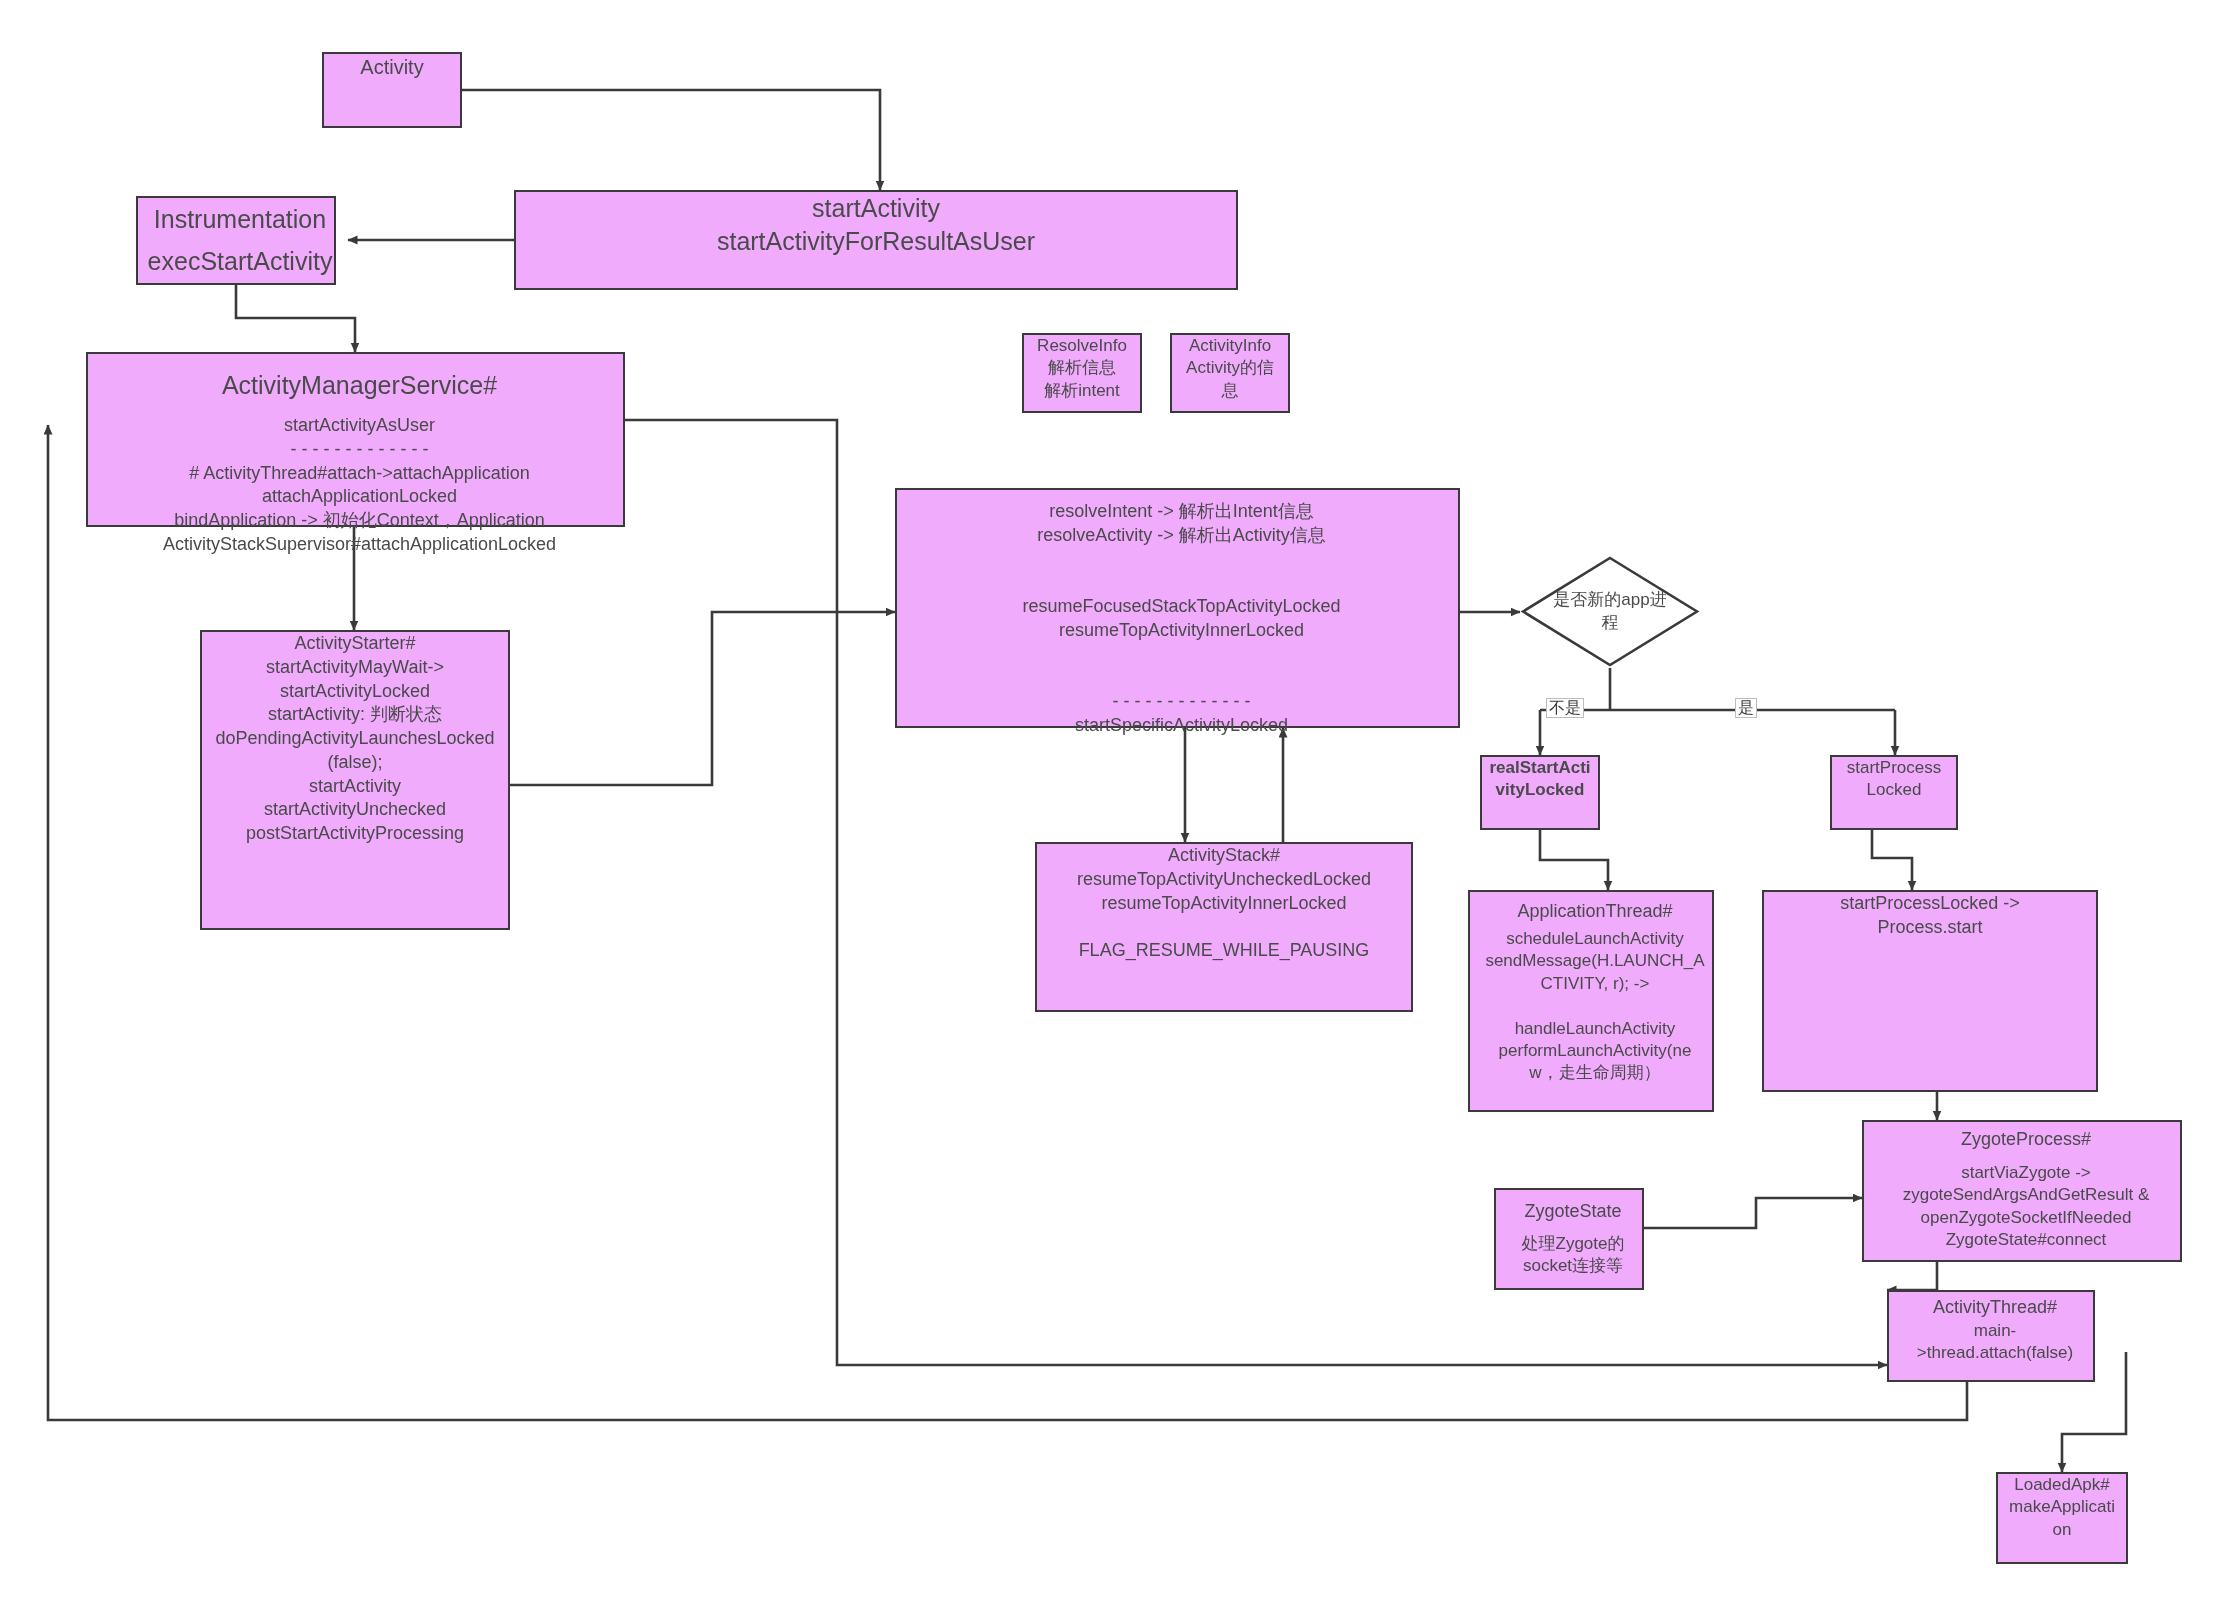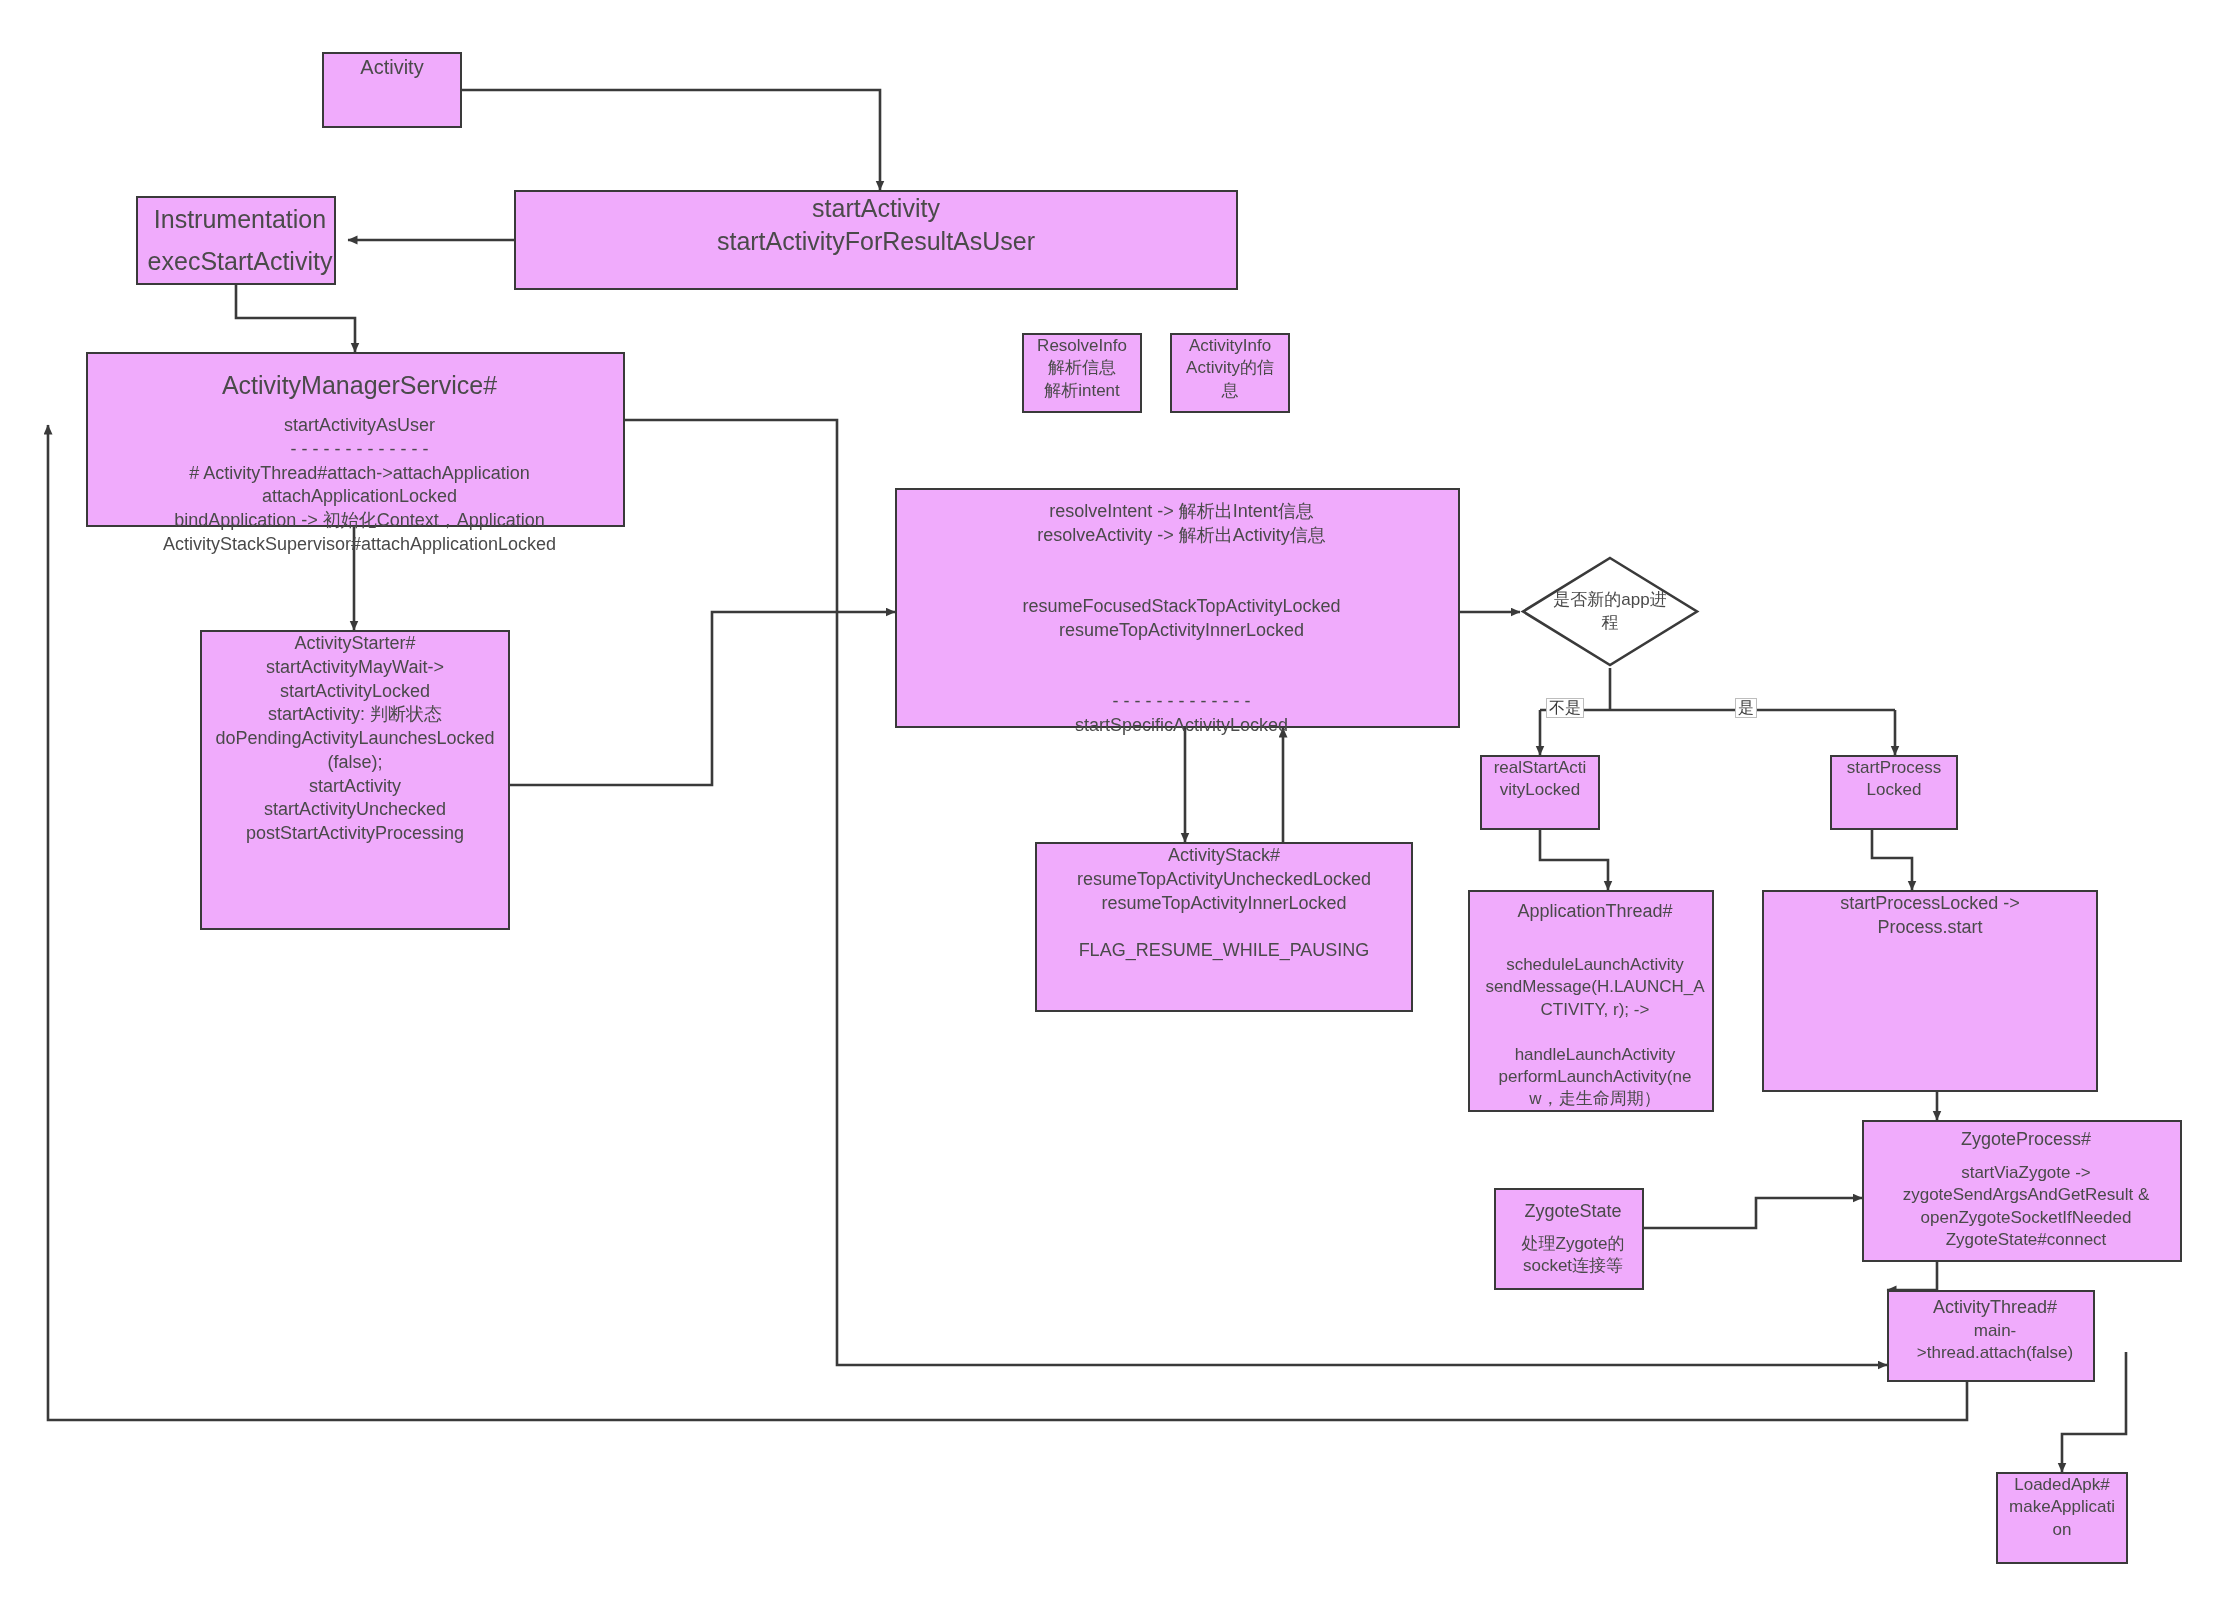--- a/index.html
+++ b/index.html
@@ -153,33 +153,33 @@
     </div>
   </div>
 
   <div class="edge-label" style="left:1546px;top:698px;">
     <span>不是</span>
   </div>
   <div class="edge-label" style="left:1735px;top:698px;">
     <span>是</span>
   </div>
 
-  <div class="node t17" style="left:1480px;top:755px;width:120px;height:75px;">
+  <div class="node t17" style="left:1480px;top:755px;width:120px;height:75px;font-weight:bold;">
     <span class="txt">realStartActi
 vityLocked</span>
   </div>
 
   <div class="node t17" style="left:1830px;top:755px;width:128px;height:75px;">
     <span class="txt">startProcess
 Locked</span>
   </div>
 
   <div class="node" style="left:1468px;top:890px;width:246px;height:222px;flex-direction:column;justify-content:flex-start;padding-top:8px;">
     <span class="txt t18">ApplicationThread#</span>
-    <span class="txt t17" style="margin-top:30px;">scheduleLaunchActivity
+    <span class="txt t17" style="margin-top:4px;">scheduleLaunchActivity
 sendMessage(H.LAUNCH_A
 CTIVITY, r); -&gt;
 
 handleLaunchActivity
 performLaunchActivity(ne
 w，走生命周期）</span>
   </div>
 
   <div class="node t18" style="left:1762px;top:890px;width:336px;height:202px;">
     <span class="txt">startProcessLocked -&gt;

